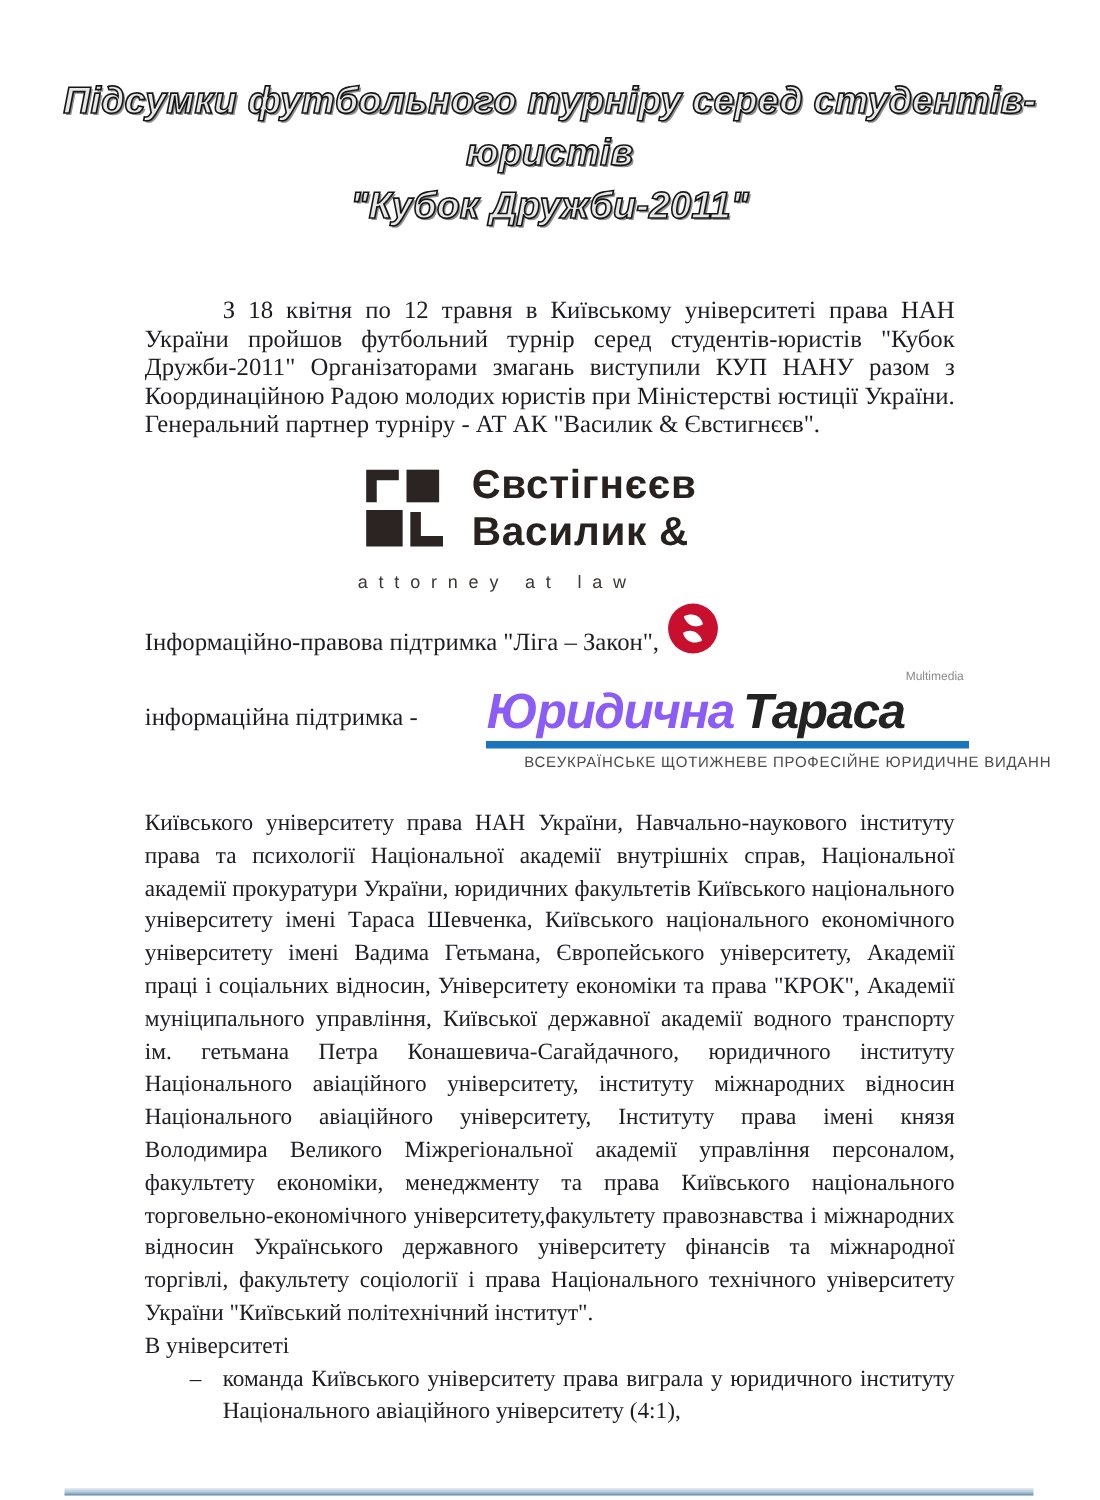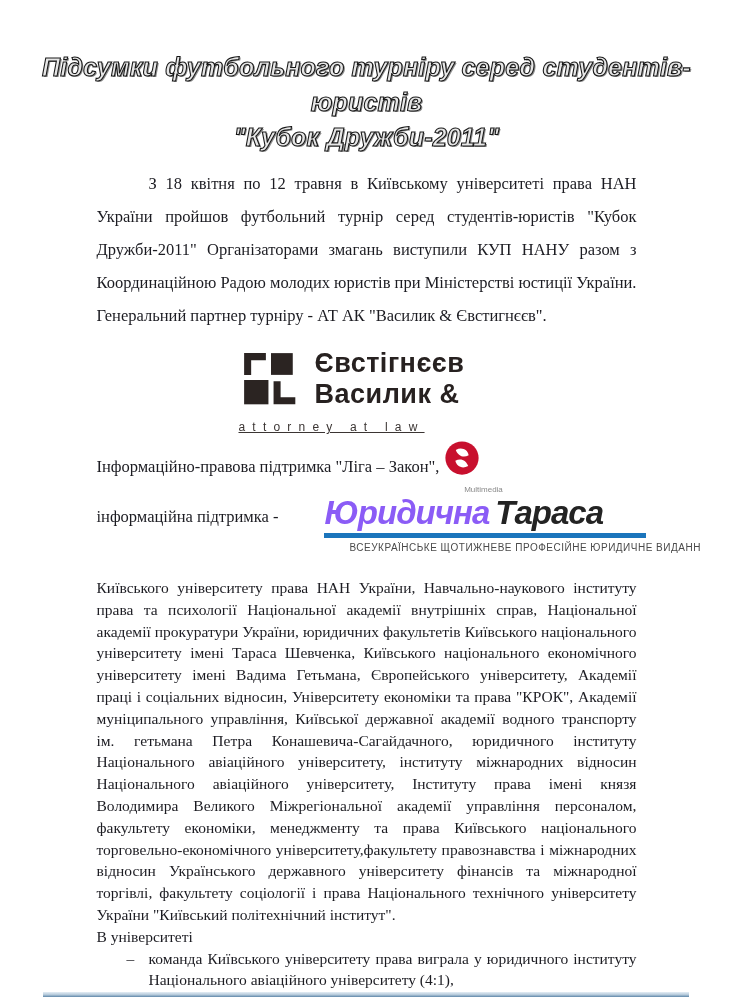--- a/index.html
+++ b/index.html
@@ -13,48 +13,48 @@
   .doc-title {
     margin-top:50px; text-align:center;
     font-family:"Liberation Sans", sans-serif;
     font-style:italic; font-weight:700; font-size:25px; line-height:35px;
     color:#e7e7e7;
     -webkit-text-stroke:1.1px #161616;
     text-shadow:1.4px 1.4px 0 rgba(70,70,70,.6);
     letter-spacing:.2px;
   }
   .intro-par {
-    margin:12px 64px 0 64px; text-align:justify; text-indent:52px;
-    font-size:16.5px; line-height:33px;
+    margin:42px 64px 0 64px; text-align:justify; text-indent:52px;
+    font-size:16.5px; line-height:19px;
   }
   
   .vas-logo { margin:16px 0 0 206px; width:262px; }
   .vas-row { display:flex; align-items:flex-start; }
   .vas-glyph { flex:none; margin-right:12px; }
   .vas-name {
     font-family:"Liberation Sans", sans-serif; font-weight:600;
     font-size:27px; line-height:31px; color:#272120; letter-spacing:.5px;
     white-space:nowrap;
   }
   .vas-tagline {
     margin-top:4px; font-family:"Liberation Sans", sans-serif;
-    font-size:12px; letter-spacing:7.2px; color:#3b3533; white-space:nowrap;text-decoration:underline;
+    font-size:12px; letter-spacing:7.2px; color:#3b3533; white-space:nowrap;
   }
   
   .liga-row {
     margin:16px 0 0 64px; display:flex; align-items:center;
     font-size:16.5px;
   }
   .liga-logo { margin-left:4px; margin-top:-12px; flex:none; }
   
   .gazeta-row { margin:2px 0 0 64px; display:flex; align-items:flex-start; }
   .gazeta-lead { font-size:16.5px; margin-top:22px; white-space:nowrap; }
   .gazeta-logo { margin-left:46px; width:322px; }
   .gz-mm {
-    text-align:center; font-family:"Liberation Sans", sans-serif;
+    text-align:right; font-family:"Liberation Sans", sans-serif;
     font-size:8px; color:#8a8a8a; height:10px; padding-right:4px;
   }
   .gz-main {
     font-family:"Liberation Sans", sans-serif; font-style:italic;
     font-weight:800; font-size:33px; line-height:35px;
     letter-spacing:-1px; white-space:nowrap;
   }
   .gz-word1 { color:#8b5cf6; }
   .gz-word2 { color:#232323; margin-left:6px; }
   .gz-bar { height:5px; background:#1b75bc; margin-top:3px; }

